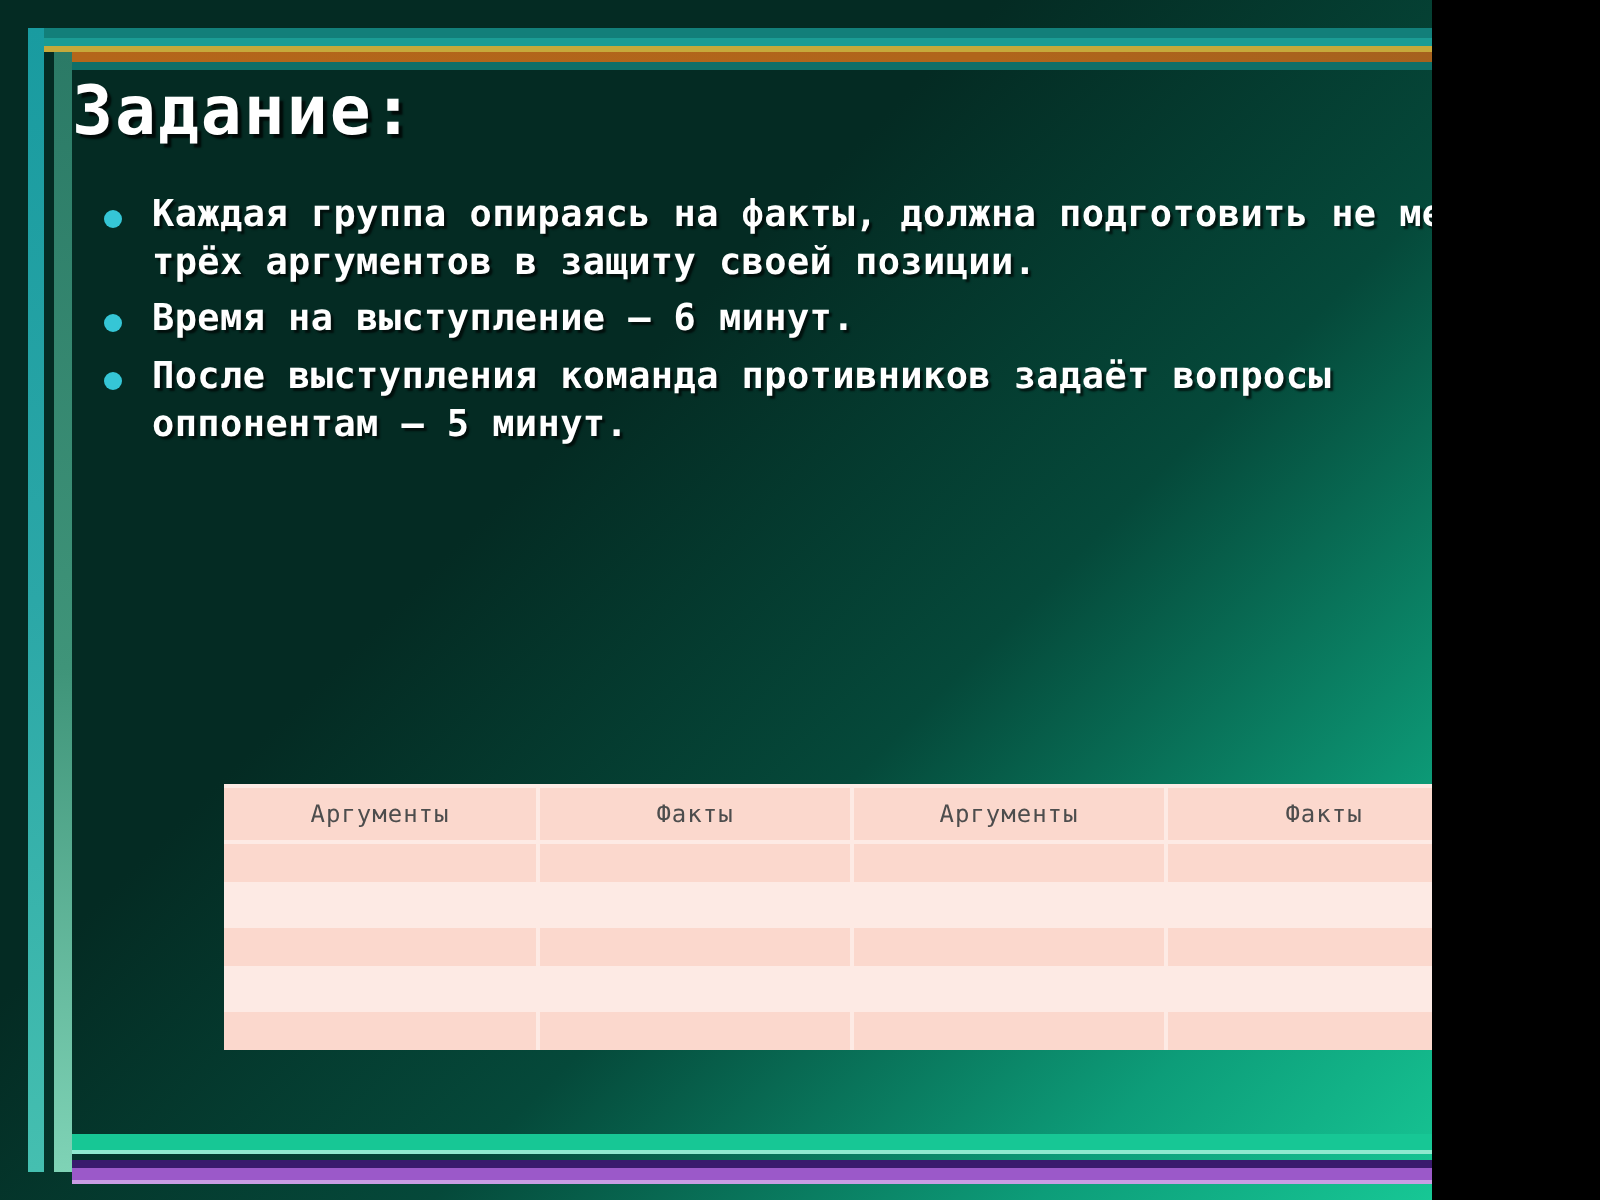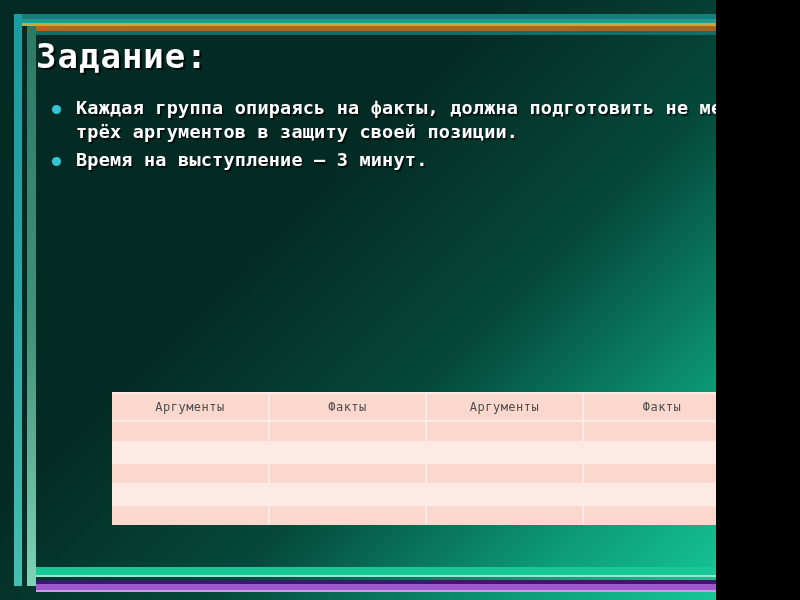--- a/index.html
+++ b/index.html
@@ -204,21 +204,25 @@
 
   <div id="title">Задание:</div>
 
   <div id="bullets">
     <div class="bullet">
       <span class="dot"></span>
       <span class="btext">Каждая группа опираясь на факты, должна подготовить не менее трёх аргументов в защиту своей позиции.</span>
     </div>
     <div class="bullet">
       <span class="dot"></span>
-      <span class="btext">Время на выступление – 3 минут.</span>
+      <span class="btext">Время на выступление – 6 минут.</span>
+    </div>
+    <div class="bullet">
+      <span class="dot"></span>
+      <span class="btext">После выступления команда противников задаёт вопросы оппонентам – 5 минут.</span>
     </div>
   </div>
 
   <div id="table-wrap">
     <table class="ptable">
       <colgroup>
         <col style="width:157px">
           <col style="width:157px">
         <col style="width:157px">
           <col style="width:157px">

